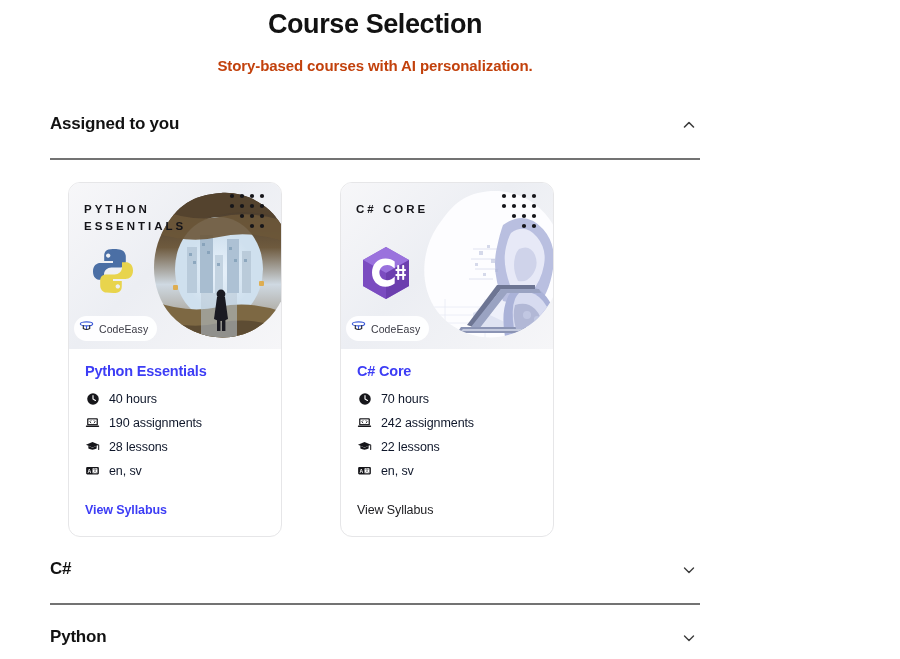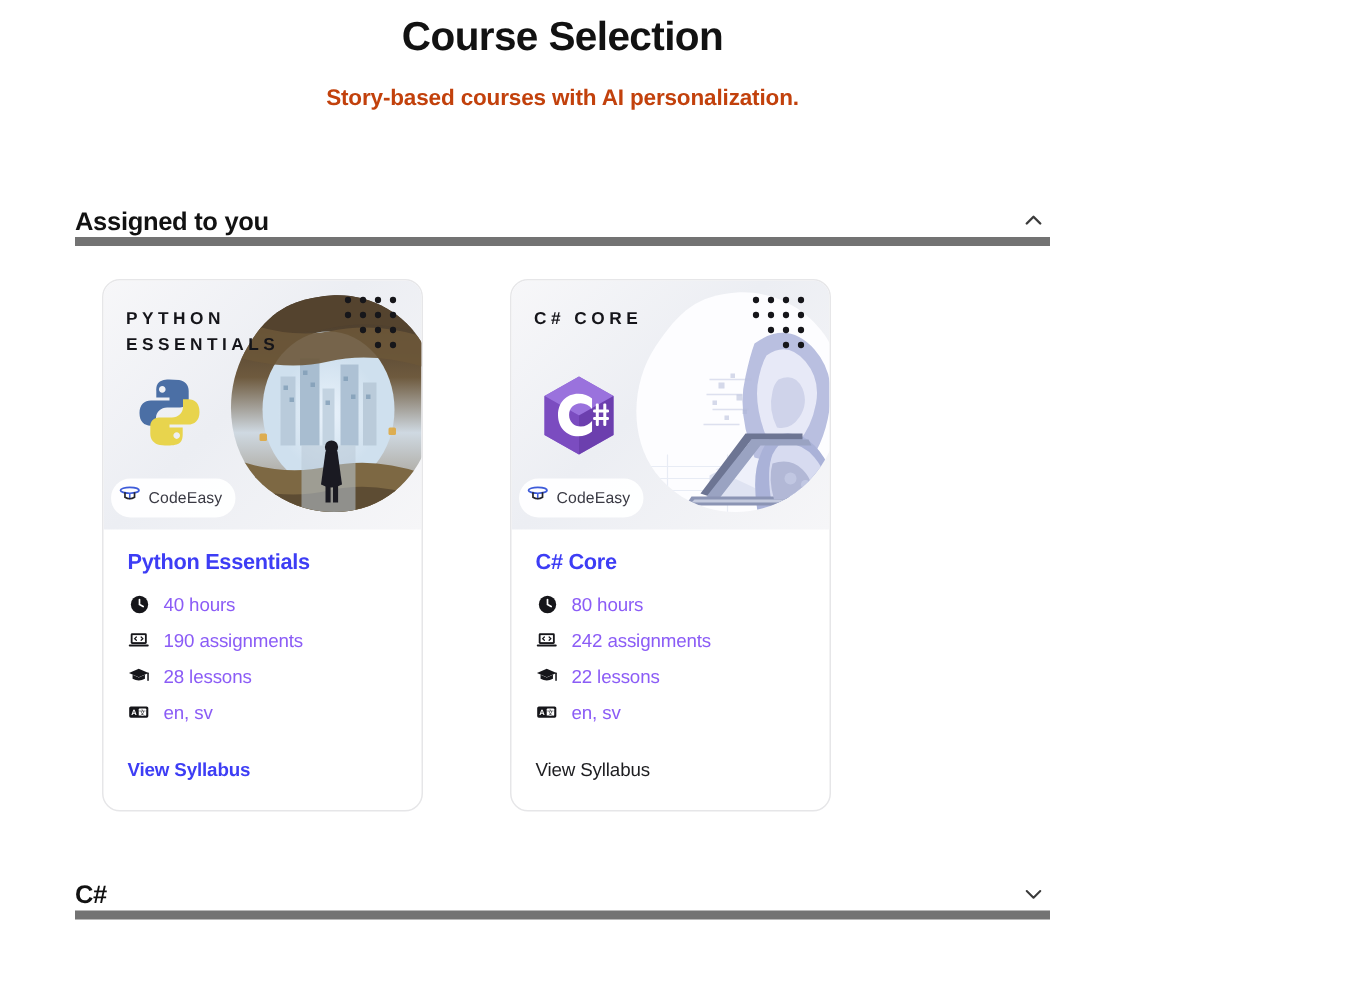--- a/index.html
+++ b/index.html
@@ -44,24 +44,24 @@
     line-height: 20px;
     letter-spacing: -0.1px;
   }
 
   
   .accordions {
     margin: 38px 50px 0 50px;
   }
   .acc-header {
     display: flex;
-    align-items: flex-end;
+    align-items: flex-start;
     justify-content: space-between;
     height: 44px;
-    border-bottom: 6px solid #737373;
+    border-bottom: 2px solid #737373;
     cursor: pointer;
   }
   .acc-title {
     font-size: 17px;
     font-weight: bold;
     color: #121212;
     letter-spacing: -0.2px;
   }
   .chev {
     width: 22px;
@@ -176,21 +176,21 @@
     height: 15px;
     flex: 0 0 15px;
     display: flex;
     align-items: center;
     justify-content: center;
     color: #16161a;
   }
   .meta-ico svg { display: block; }
   .meta-text {
     font-size: 12.5px;
-    color: #8b5cf6;
+    color: #0f172a;
     letter-spacing: -0.1px;
   }
   .syllabus-wrap {
     margin-top: auto;
     padding: 13px 0 18px 0;
   }
   .syllabus {
     font-size: 12.5px;
     color: #3d3df5;
     font-weight: bold;
@@ -491,21 +491,21 @@
           <div class="card-body">
             <div class="course-name">C# Core</div>
 
             <div class="meta-row">
               <span class="meta-ico">
                 <svg width="14" height="14" viewBox="0 0 16 16">
                     <circle cx="8" cy="8" r="6.6" fill="#16161a"></circle>
                     <path d="M8 4.2 L8 8 L10.8 9.6" stroke="#ffffff" stroke-width="1.3" stroke-linecap="round" fill="none"></path>
                   </svg>
               </span>
-              <span class="meta-text">80 hours</span>
+              <span class="meta-text">70 hours</span>
             </div>
 
             <div class="meta-row">
               <span class="meta-ico">
                 <svg width="15" height="15" viewBox="0 0 16 16">
                   <rect x="2.3" y="3.4" width="11.4" height="7.6" rx="1" fill="#16161a"></rect>
                   <rect x="3.6" y="4.7" width="8.8" height="5" fill="#ffffff"></rect>
                   <path d="M6.3 6 L5.1 7.2 L6.3 8.4 M9.7 6 L10.9 7.2 L9.7 8.4" stroke="#16161a" stroke-width="0.9" fill="none" stroke-linecap="round"></path>
                   <rect x="0.9" y="11.3" width="14.2" height="1.5" rx="0.7" fill="#16161a"></rect>
                 </svg>

